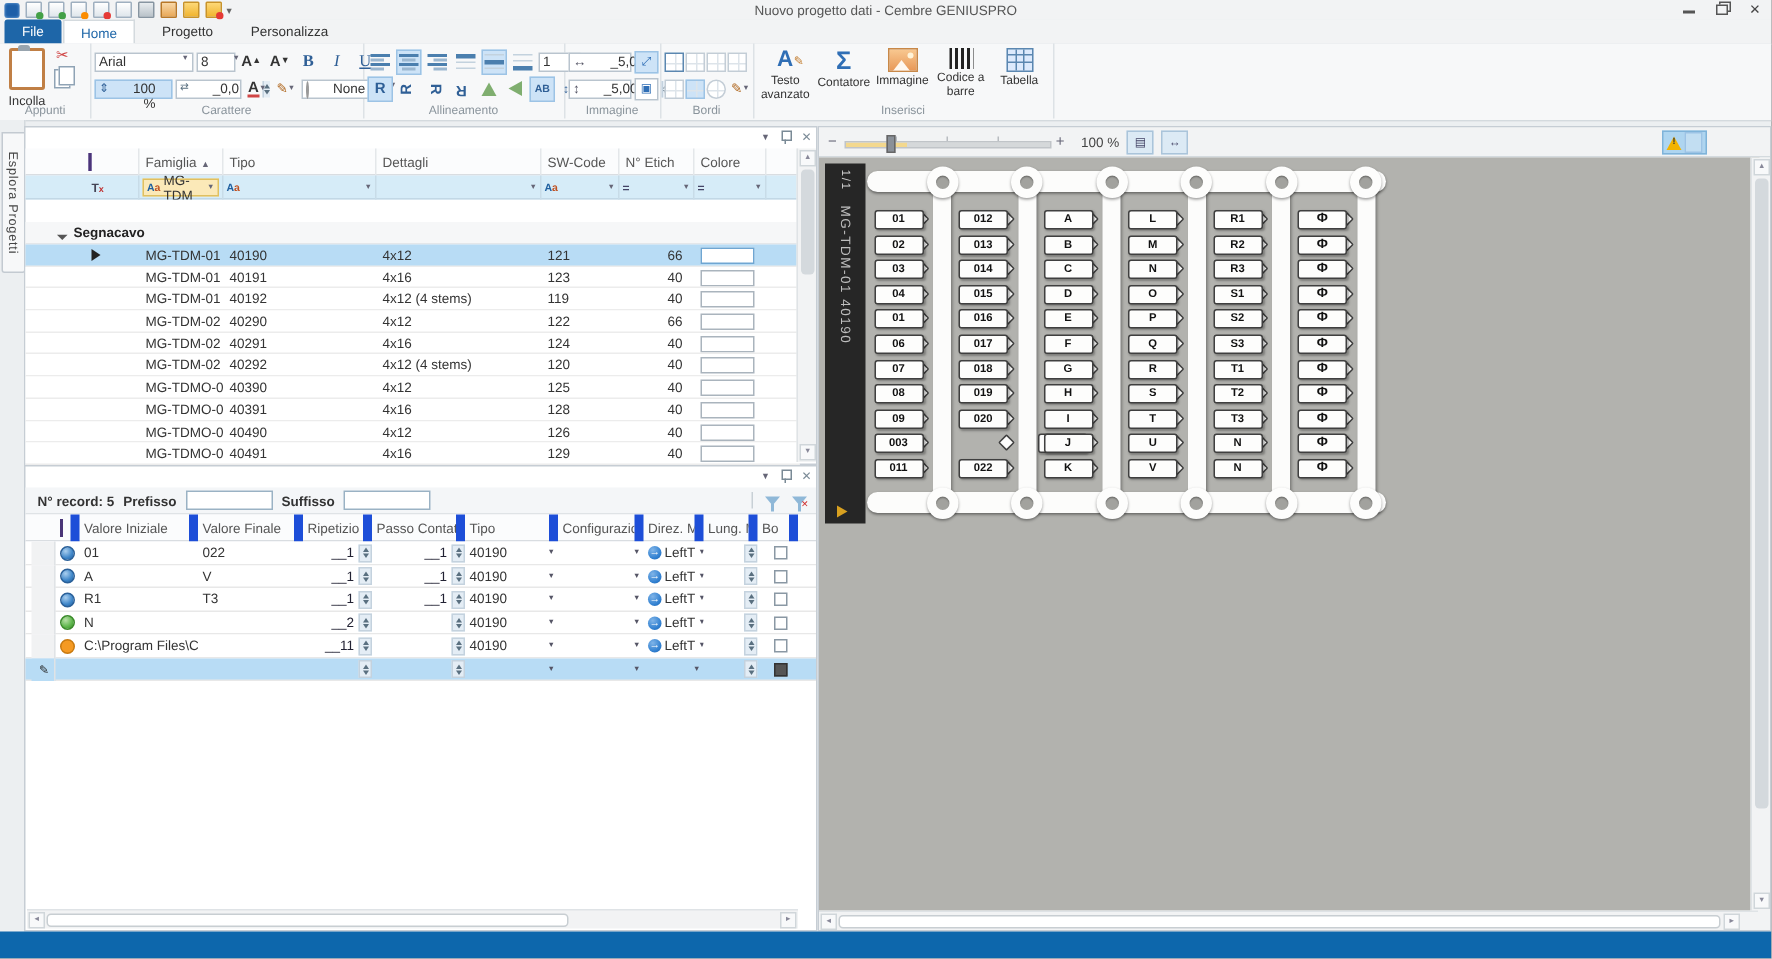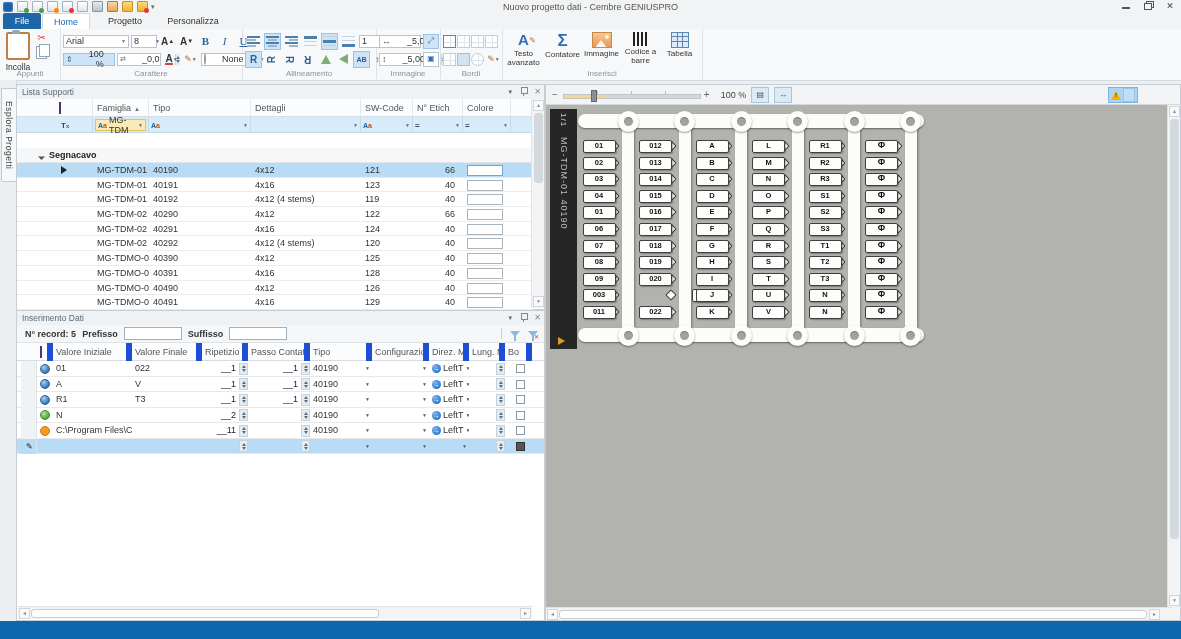--- a/index.html
+++ b/index.html
@@ -32,21 +32,21 @@
   #tab-file{left:3px;width:38px;background:#1e66a8;color:#fff;border-radius:2px 2px 0 0;}
   #tab-home{left:42px;width:48px;background:#fff;color:#1e66a8;border:1px solid #d4dade;border-bottom:none;box-sizing:border-box;}
   #tab-prog{left:98px;width:54px;}
   #tab-pers{left:158px;width:70px;text-align:center;}
   
   #ribbon{position:absolute;left:0;top:29px;width:1181px;height:51px;background:#f7f8f9;border-bottom:1px solid #d4dade;}
   .rgroup{position:absolute;top:0;height:50px;border-right:1px solid #dde2e6;}
   .rg-label{position:absolute;left:0;right:0;bottom:1px;text-align:center;font-size:8px;color:#8a949c;}
   .rrow{position:absolute;left:3px;display:flex;align-items:center;gap:2px;height:16px;}
   .r1{top:4px;} .r2{top:22px;}
-  .bx{display:inline-flex;align-items:center;background:#fff;border:1px solid #b9c4ce;height:13px;padding:0 2px;box-sizing:border-box;gap:16px;}
+  .bx{display:inline-flex;align-items:flex-start;background:#fff;border:1px solid #b9c4ce;height:13px;padding:0 2px;box-sizing:border-box;gap:16px;}
   .dd{font-size:5px;color:#667;}
   .spin{display:inline-flex;flex-direction:column;justify-content:center;gap:1px;width:8px;height:11px;background:#e4edf5;border-left:1px solid #c4d2de;align-items:center;}
   .spin i{display:block;width:0;height:0;border-left:2.5px solid transparent;border-right:2.5px solid transparent;}
   .spin .up{border-bottom:3px solid #5a7080;}
   .spin .dn{border-top:3px solid #5a7080;}
   .rbtn{display:inline-flex;align-items:center;justify-content:center;min-width:15px;height:15px;border:1px solid transparent;font-size:10px;color:#2f5f96;}
   .rbtn.on{background:#cde3f7;border-color:#9cc3e5;}
   .lines{width:13px;height:11px;background-image:linear-gradient(#4b7fae,#4b7fae),linear-gradient(#9bb7d0,#9bb7d0),linear-gradient(#4b7fae,#4b7fae),linear-gradient(#9bb7d0,#9bb7d0);background-size:13px 2px,9px 2px,13px 2px,9px 2px;background-repeat:no-repeat;}
   .lines.l{background-position:0 0,0 3px,0 6px,0 9px;}
   .lines.c{background-position:0 0,2px 3px,0 6px,2px 9px;}
@@ -425,21 +425,20 @@
     </div>
   </div>
 
   <div id="explorer-strip">
     <div id="explorer-tab">
       <span>Esplora Progetti</span>
     </div>
   </div>
 
   <div class="panel" id="panel-ls" style="left:16px;top:84px;width:529px;height:226px">
-    <div class="ptitle">Lista Supporti</div>
     <div class="ptools">
       <span class="dd" style="font-size:6px">▼</span>
       <span class="pin"></span>
       <span class="xic">✕</span>
     </div>
     <div id="ls-head" class="ls-grid">
       <div class="hc"><span class="pgrid" style="margin-left:26px"></span></div>
       <div class="hc"><span>Famiglia</span><span class="sort">▲</span></div>
       <div class="hc">Tipo</div>
       <div class="hc">Dettagli</div>
@@ -611,21 +610,20 @@
         </div>
       </div>
     <div class="vsb" style="right:0;top:14px;bottom:1px">
       <div class="sa" style="top:1px">▲</div>
       <div class="thumb" style="top:14px;height:70px"></div>
       <div class="sa" style="bottom:1px">▼</div>
     </div>
   </div>
 
   <div class="panel" id="panel-inc" style="left:16px;top:310px;width:529px;height:311px">
-    <div class="ptitle">Inserimento Dati</div>
     <div class="ptools">
       <span class="dd" style="font-size:6px">▼</span>
       <span class="pin"></span>
       <span class="xic">✕</span>
     </div>
     <div id="inc-toolbar">
       <span class="lbl">N° record: 5</span>
       <span style="font-weight:bold">Prefisso</span>
       <input value="" style="">
       <span style="font-weight:bold">Suffisso</span>

